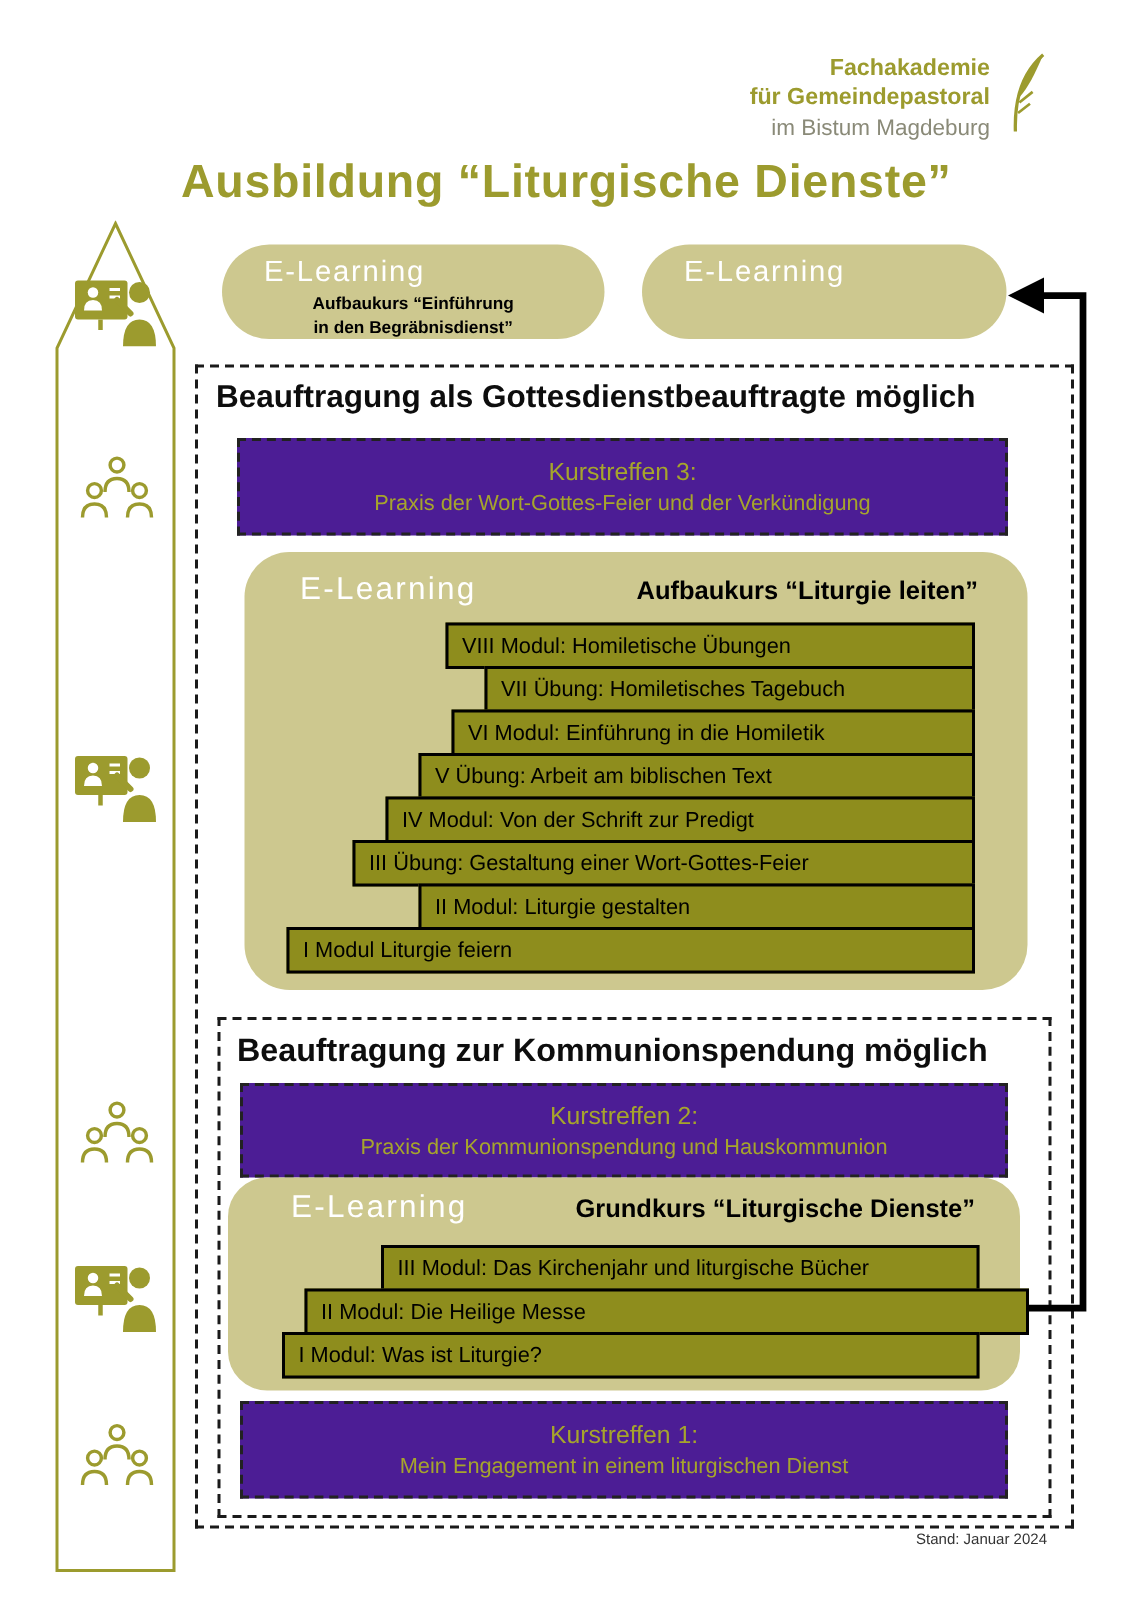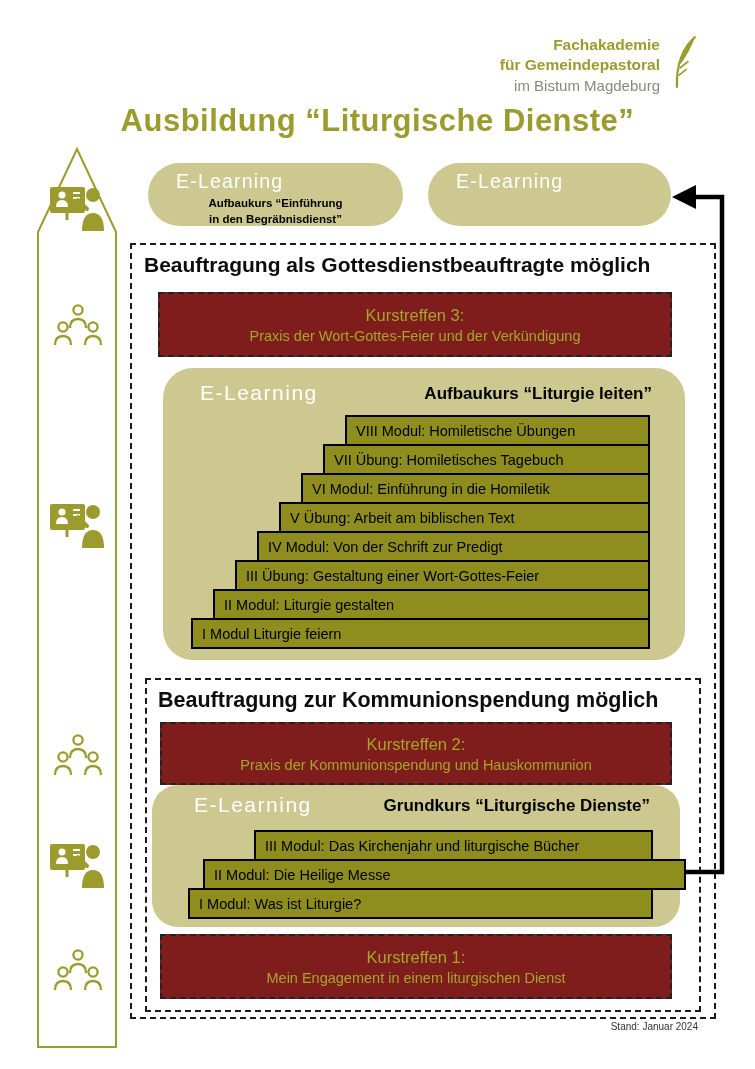--- a/index.html
+++ b/index.html
@@ -36,21 +36,21 @@
 
   
   .outer{position:absolute;left:130px;top:243px;width:582px;height:772px;
          border:2.5px dashed #1a1a1a;}
   .heading1{position:absolute;left:144px;top:253px;width:560px;
             font-size:21px;font-weight:700;color:#0d0d0d;}
   .heading2{position:absolute;left:158px;top:688px;width:530px;
             font-size:21.5px;font-weight:700;color:#0d0d0d;}
 
   
-  .kbox{position:absolute;border:2px dashed #222;background:#7f1d1d;display:flex;
+  .kbox{position:absolute;border:2px dashed #222;background:#4c1d95;display:flex;
         flex-direction:column;justify-content:center;text-align:center;gap:3px;}
   .k3{left:158px;top:292px;width:510px;height:61px;}
   .k2{left:160px;top:722px;width:508px;height:59px;}
   .k1{left:160px;top:934px;width:508px;height:61px;}
   .ktitle{color:#a6a52c;font-size:16.5px;}
   .ksub{color:#a6a52c;font-size:14.5px;}
 
   
   .sec2{position:absolute;left:145px;top:678px;width:552px;height:330px;
         border:2.5px dashed #1a1a1a;}
@@ -67,27 +67,27 @@
   .tan2 .tan-course{right:30px;top:11px;}
 
   
   .stairs{position:absolute;display:flex;flex-direction:column;align-items:flex-end;}
   .stairs1{right:35px;top:47px;}
   .stairs2{right:27px;top:45px;}
   .bar{height:31px;margin-top:-2px;background:#8e8d1d;border:2px solid #000;
        color:#000;font-size:14.5px;display:flex;align-items:center;
        padding-left:9px;box-sizing:border-box;white-space:nowrap;}
   .stairs div:first-of-type{margin-top:0;}
-  .stairs1 div:nth-of-type(1){width:305px;text-align:right;}
+  .stairs1 div:nth-of-type(1){width:353px;text-align:right;}
   .stairs1 div:nth-of-type(2){width:327px;}
   .stairs1 div:nth-of-type(3){width:349px;}
   .stairs1 div:nth-of-type(4){width:371px;}
   .stairs1 div:nth-of-type(5){width:393px;}
   .stairs1 div:nth-of-type(6){width:415px;}
-  .stairs1 div:nth-of-type(7){width:437px;}
+  .stairs1 div:nth-of-type(7){width:371px;}
   .stairs1 div:nth-of-type(8){width:459px;}
   .stairs2 div:nth-of-type(1){width:399px;}
   .stairs2 div:nth-of-type(2){width:483px;margin-right:-33px;}
   .stairs2 div:nth-of-type(3){width:465px;}
 
   
   .stand{position:absolute;right:57px;top:1021px;font-size:10px;color:#333;}
   .connector{position:absolute;left:0;top:0;pointer-events:none;}
 </style>
 </head>

